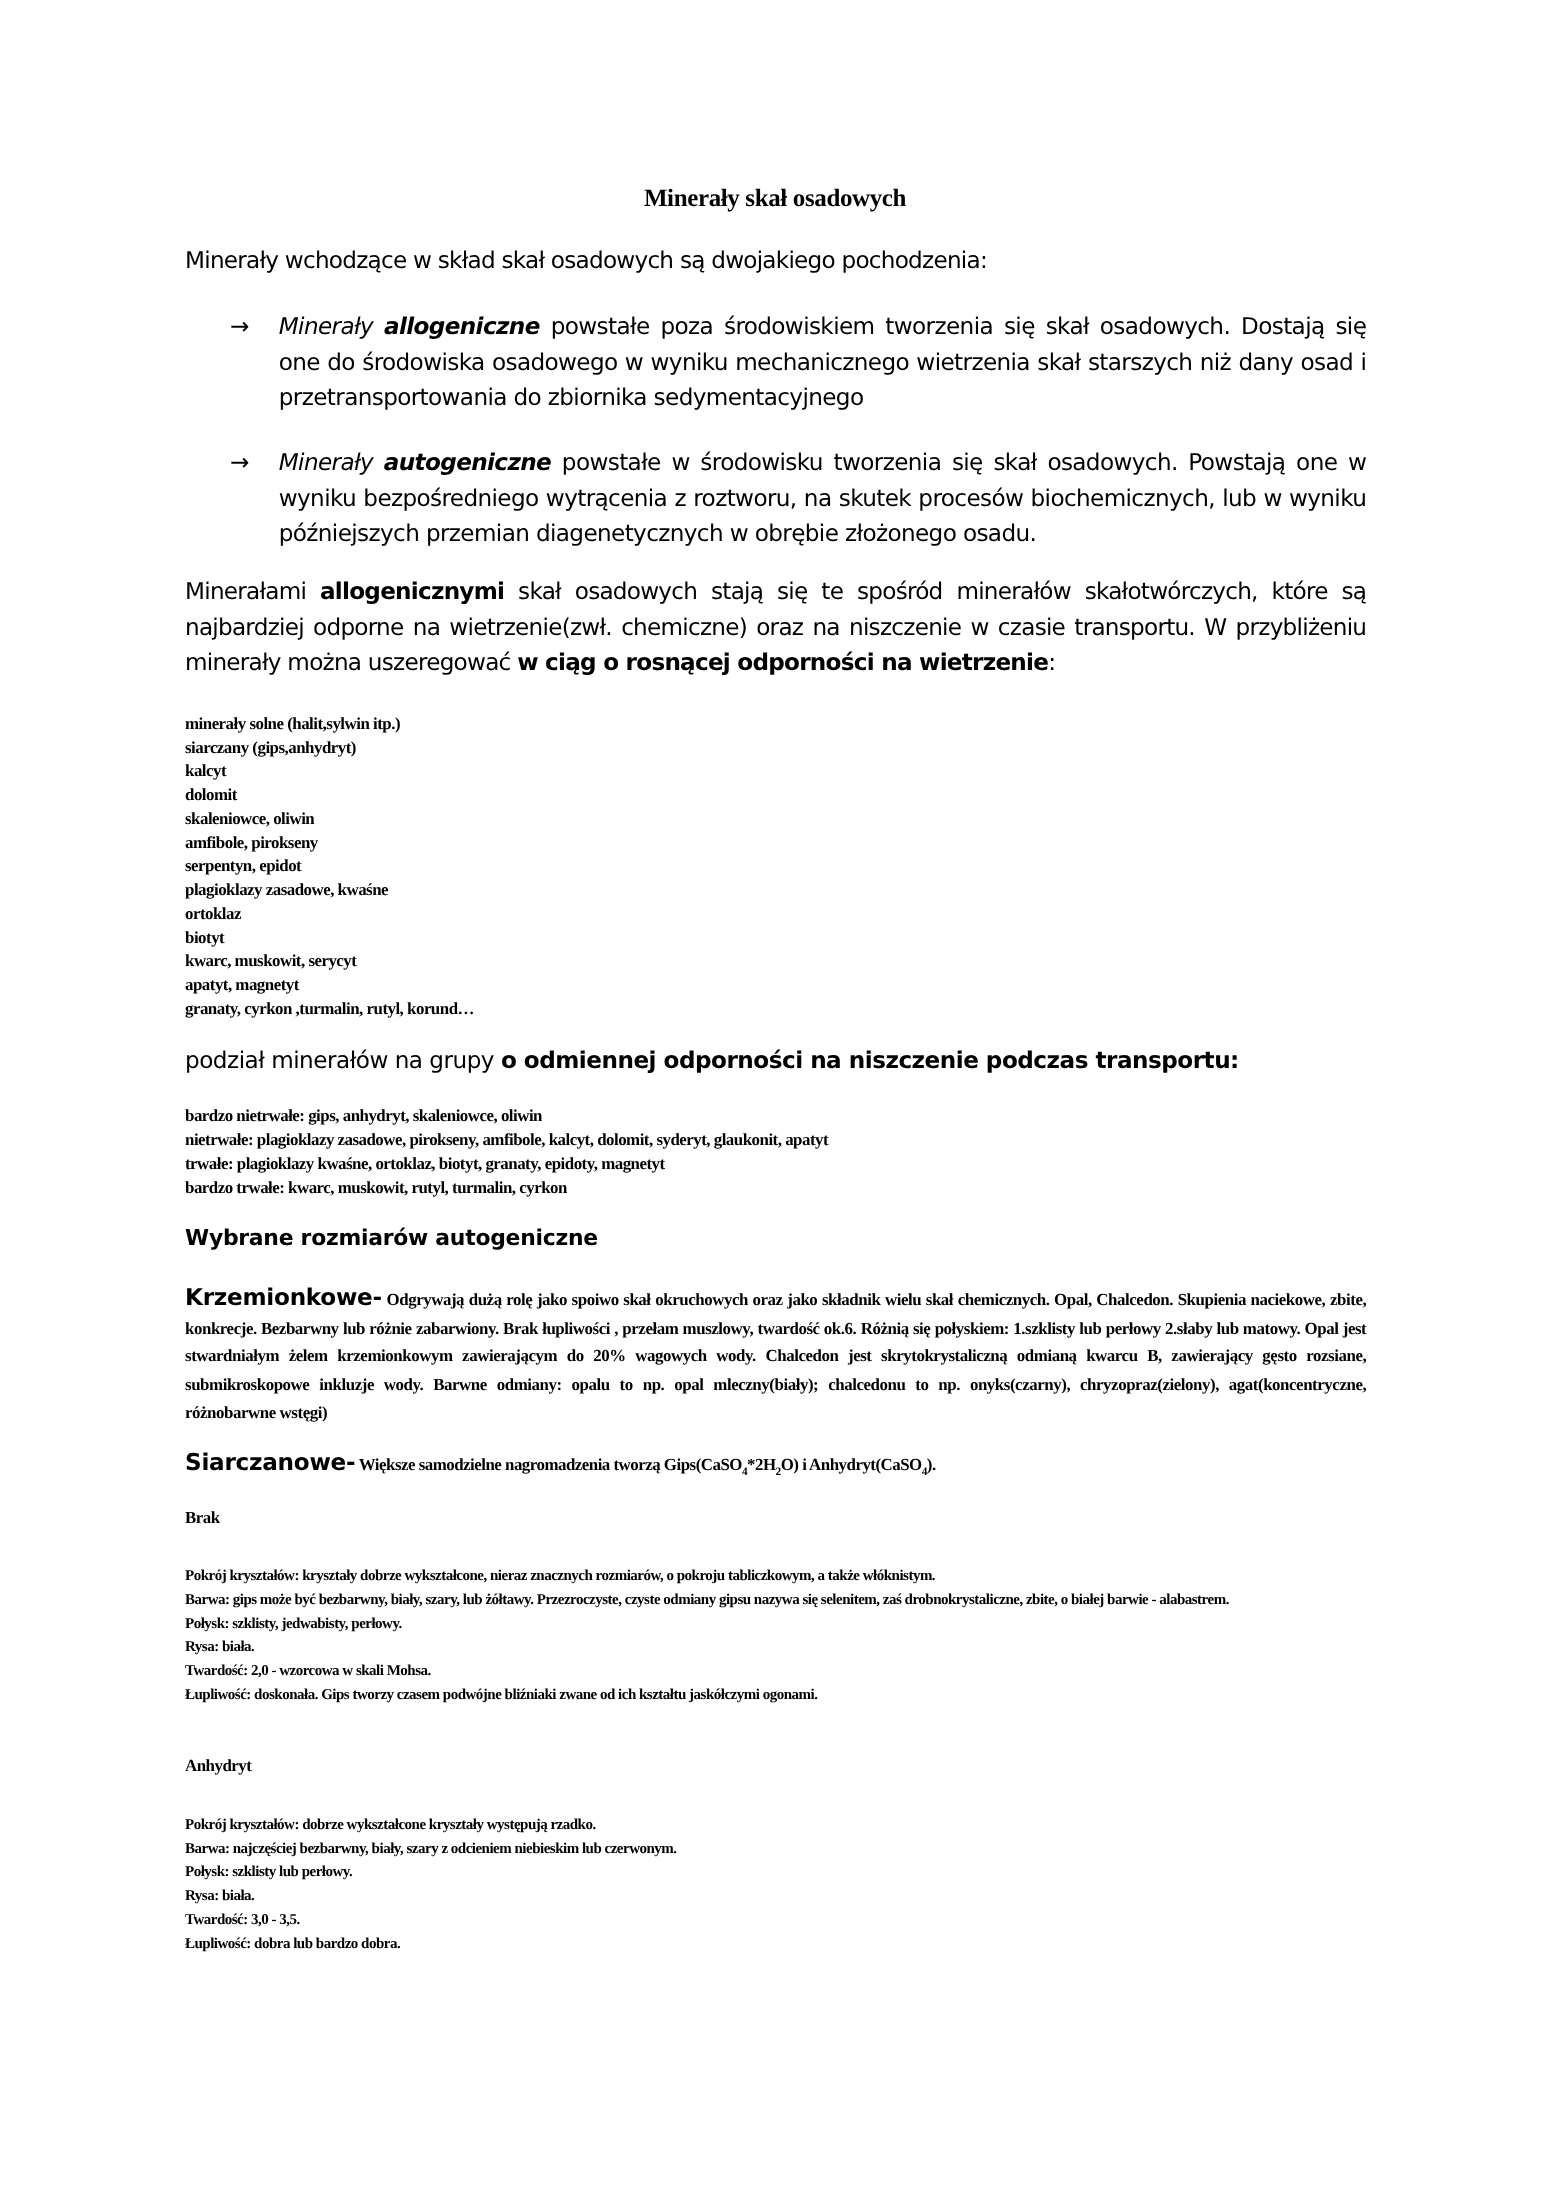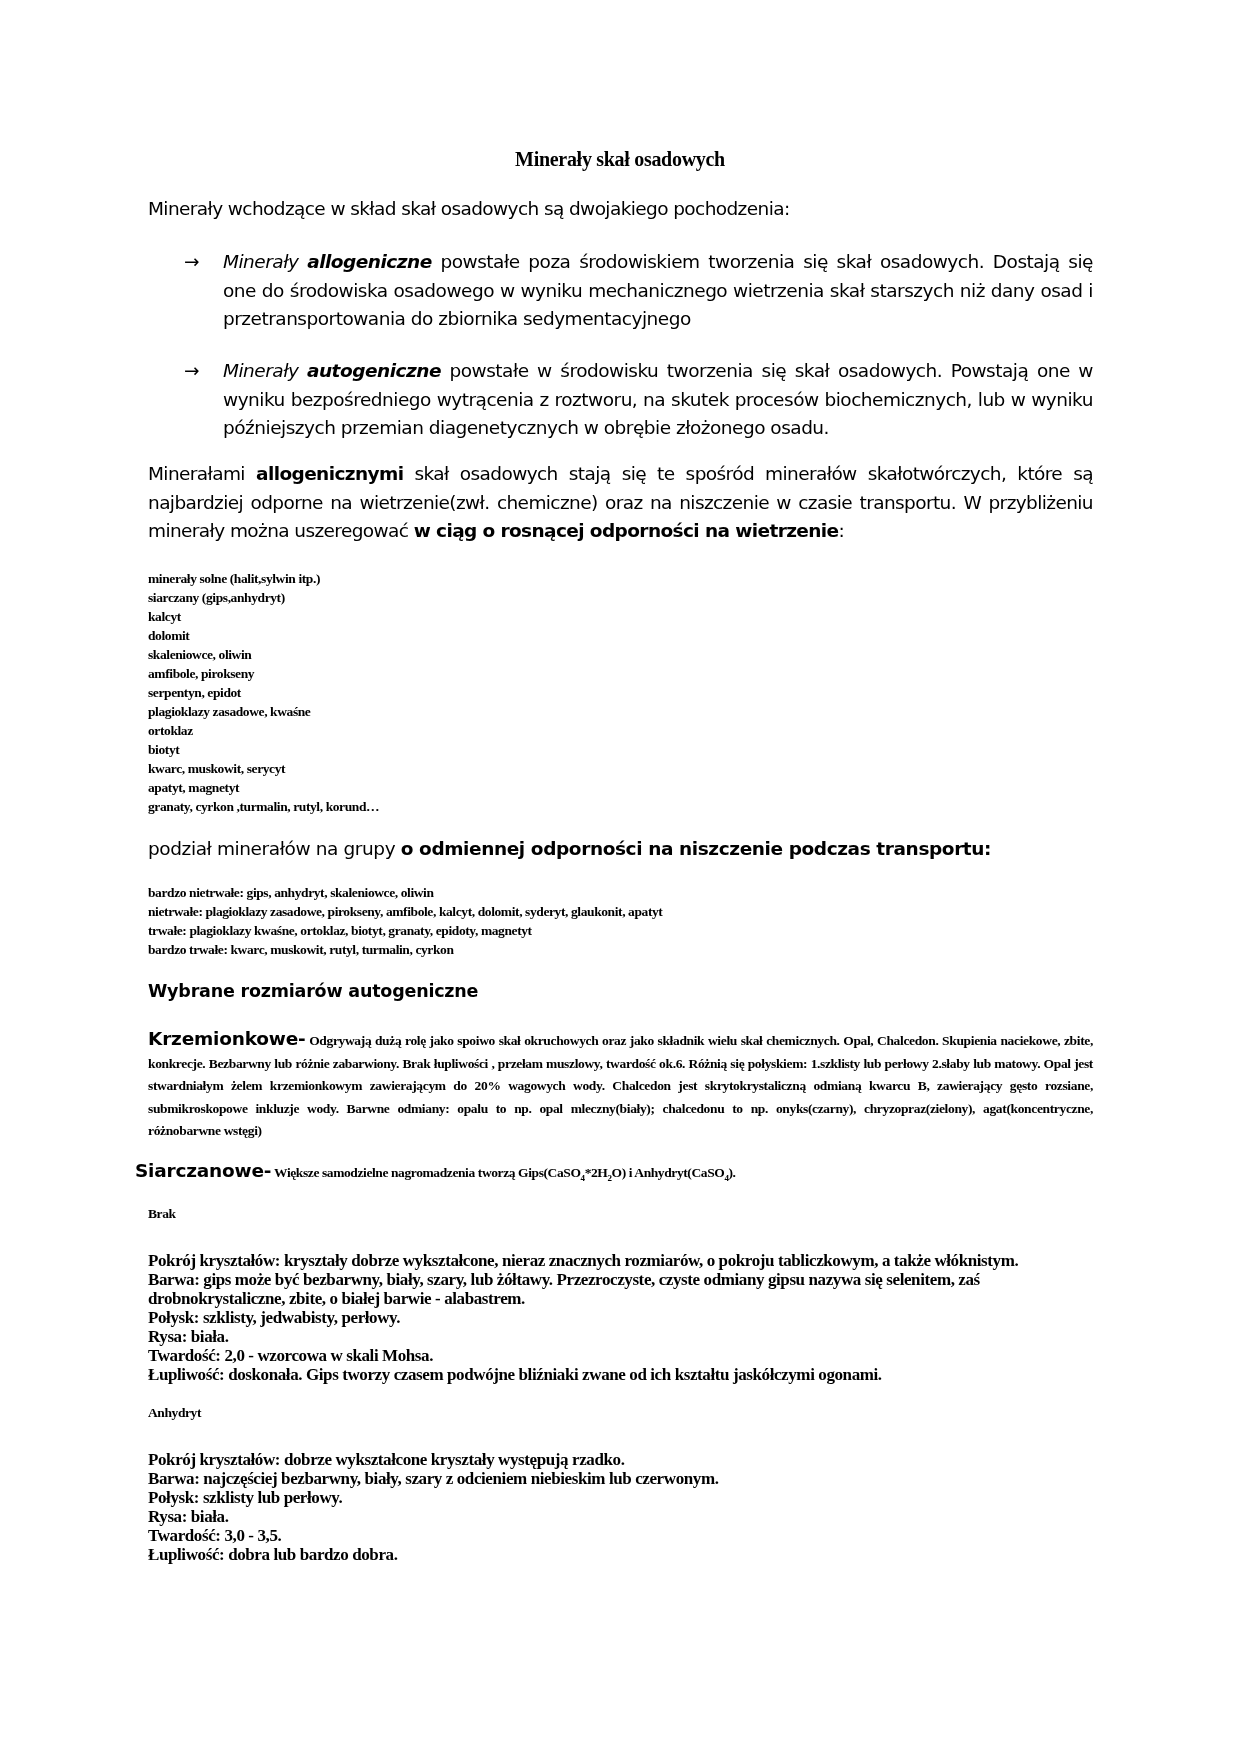--- a/index.html
+++ b/index.html
@@ -14,25 +14,25 @@
   .bullet .arrow { position: absolute; left: 36px; top: 0; }
   .bullet .btext { margin-left: 75px; text-align: justify; text-align-last: left; }
   .para { left: 148px; width: 945px; font-size: 18.5px; line-height: 28.5px; letter-spacing: -0.6px; text-align: justify; text-align-last: left; }
   .list { left: 148px; top: 569px; font-size: 13.5px; line-height: 19px; font-weight: bold; letter-spacing: -0.4px; }
   .list div { white-space: nowrap; }
   .heading2 { left: 148px; font-size: 18.5px; letter-spacing: -0.4px; }
   .groups { left: 148px; top: 883px; font-size: 13.5px; line-height: 19px; font-weight: bold; letter-spacing: -0.4px; }
   .sec-head { left: 148px; top: 981px; font-size: 17.5px; font-weight: bold; letter-spacing: -0.2px; }
   .kpara { left: 148px; width: 945px; top: 1028px; font-size: 13.5px; line-height: 22.5px; font-weight: bold; letter-spacing: -0.35px; text-align: justify; text-align-last: left; }
   .kpara .lead { font-size: 18.5px; letter-spacing: -0.2px; }
-  .spara { left: 135px; top: 1160px; font-size: 13.5px; font-weight: bold; letter-spacing: -0.4px; }
+  .spara { left: 148px; top: 1160px; font-size: 13.5px; font-weight: bold; letter-spacing: -0.4px; }
   .spara .lead { font-size: 18.5px; letter-spacing: -0.2px; }
   .sub { font-size: 9px; }
   .minhead { left: 148px; font-size: 13.5px; font-weight: bold; letter-spacing: -0.4px; }
-  .props { left: 148px; width: 900px; font-size: 17px; line-height: 19px; font-weight: bold; letter-spacing: -0.4px; }
+  .props { left: 148px; width: 900px; font-size: 12px; line-height: 19px; font-weight: bold; letter-spacing: -0.4px; }
 </style>
 </head>
 <body>
 
 <div class="page">
 
   <div class="abs title serif">Minerały skał osadowych</div>
 
   <div class="abs intro sans">Minerały wchodzące w skład skał osadowych są dwojakiego pochodzenia:</div>
 

